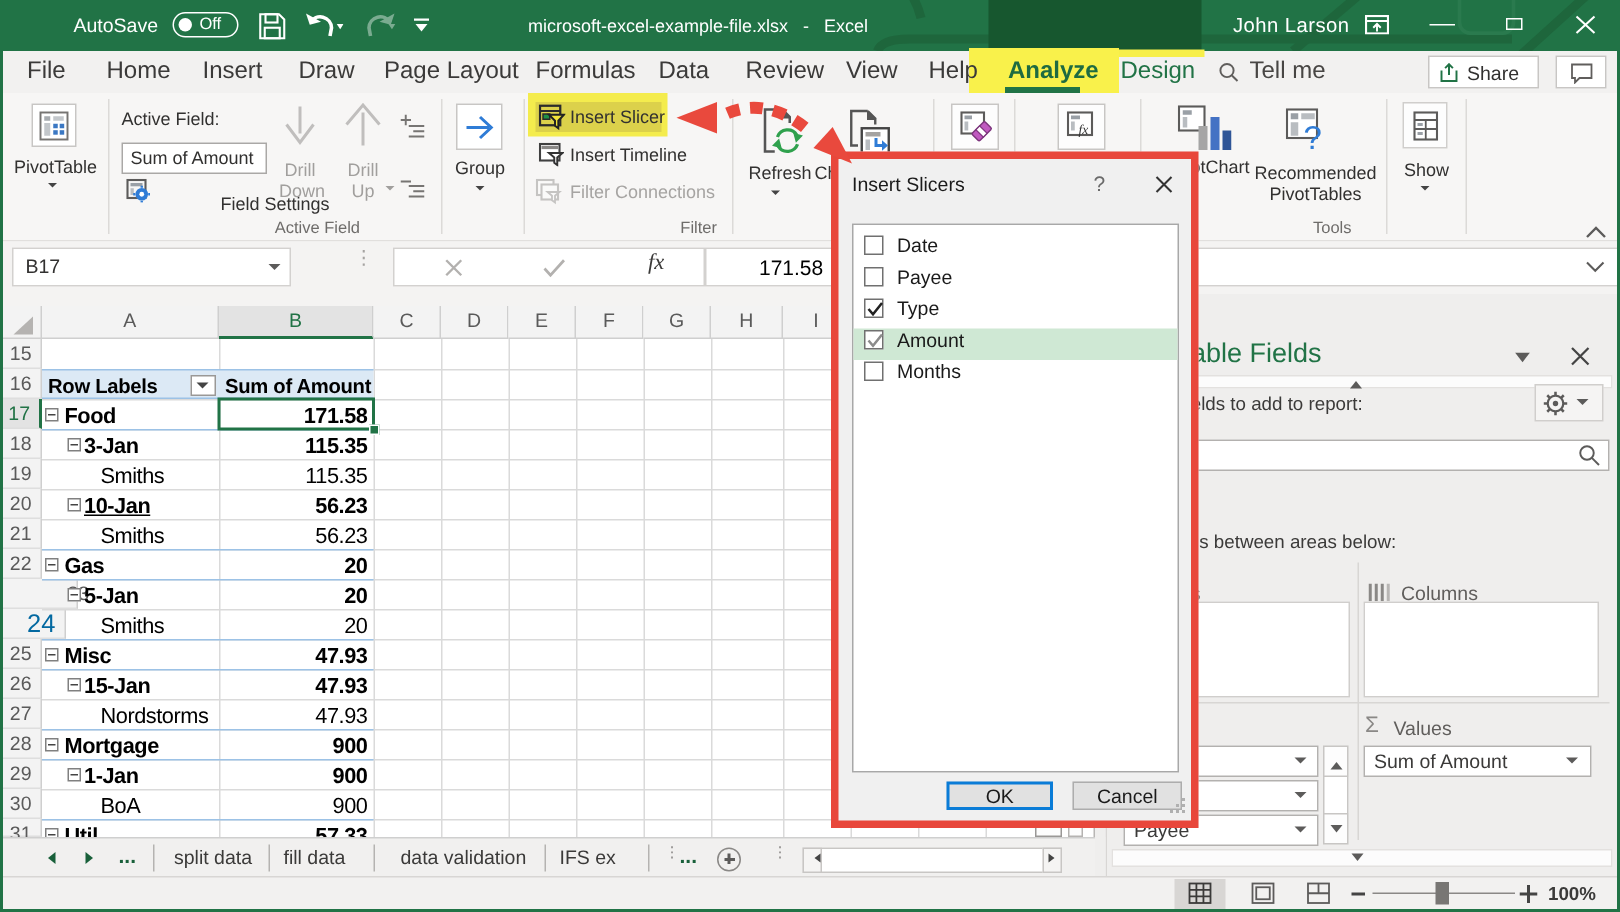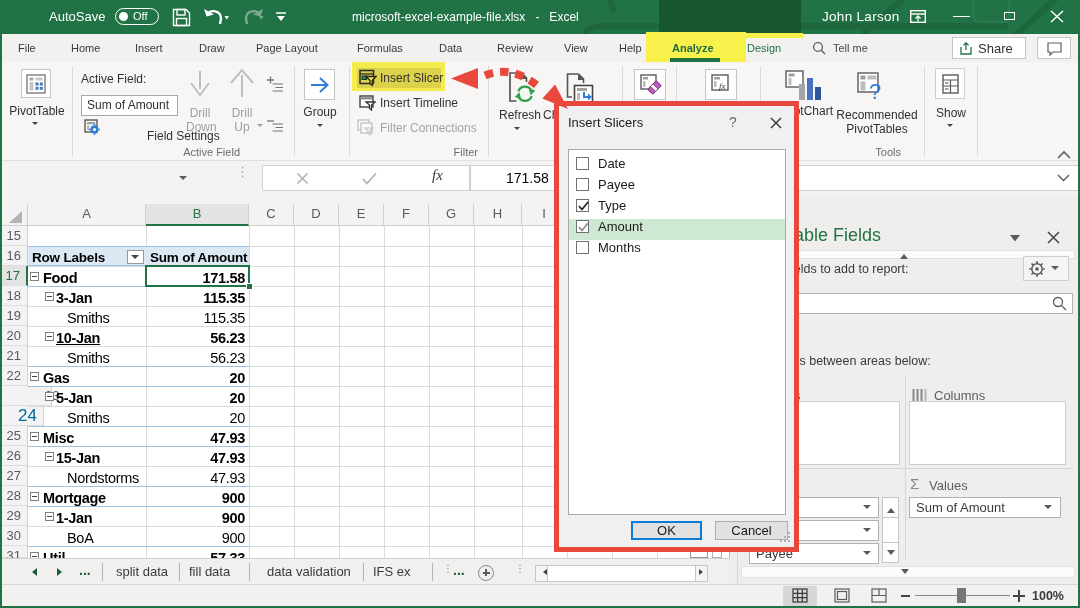--- a/index.html
+++ b/index.html
@@ -3,21 +3,21 @@
 <meta charset="utf-8">
 <style>
   html,body{margin:0;padding:0;}
   #app{position:relative;width:1080px;height:608px;overflow:hidden;
        font-family:"Liberation Sans",sans-serif;background:#fff;}
   .abs{position:absolute;}
   
   #titlebar{position:absolute;left:0;top:0;width:1080px;height:34px;background:#217346;color:#fff;}
   
   #tabrow{position:absolute;left:0;top:34px;width:1080px;height:28px;background:#f2f1f0;}
-  .rtab{position:absolute;top:0;height:28px;line-height:28px;font-size:11px;color:#3b3a39;}
+  .rtab{position:absolute;top:0;height:28px;line-height:28px;font-size:16px;color:#3b3a39;}
   
   #ribbon{position:absolute;left:0;top:62px;width:1080px;height:98px;background:#f7f6f5;border-bottom:1px solid #e1dfdd;}
   .gdiv{position:absolute;top:4px;width:1px;height:90px;background:#dcdad8;}
   .glabel{position:absolute;top:84px;font-size:11px;color:#6e6c6a;width:120px;text-align:right;}
   .rbtxt{font-size:12px;color:#323130;}
   
   #fbar{position:absolute;left:0;top:161px;width:1080px;height:43px;background:#f4f3f2;}
   .fbox{position:absolute;top:4px;height:26px;background:#fff;border:1px solid #d3d1cf;box-sizing:border-box;}
   
   #grid{position:absolute;left:0;top:204px;width:737px;height:354px;background:#fff;}
@@ -311,20 +311,21 @@
       </svg>
     </div>
     <div class="rbtxt abs" style="left:933px;top:44px;width:36px;text-align:center;">Show</div>
     <div class="abs" style="left:947px;top:62px;width:0;height:0;border:3px solid transparent;border-top-color:#444;"></div>
     <div class="gdiv" style="left:977px;"></div>
     <svg class="abs" style="left:1057px;top:88px;" width="14" height="9" viewBox="0 0 14 9">
       <path d="M1 8 L7 2 L13 8" fill="none" stroke="#5c5b5a" stroke-width="1.6"></path>
     </svg>
   </div>
   <div id="fbar">
+    <div class="fbox" style="left:8px;width:186px;font-size:13px;color:#323130;line-height:24px;padding-left:8px;">B17</div>
     <div class="abs" style="left:179px;top:15px;width:0;height:0;border:4px solid transparent;border-top-color:#5c5b5a;"></div>
     <div class="abs" style="left:236px;top:8px;width:3px;height:18px;color:#a5a3a1;font-size:13px;line-height:6px;">⋮</div>
     <div class="fbox" style="left:262px;width:208px;"></div>
     <svg class="abs" style="left:296px;top:11px;" width="13" height="13" viewBox="0 0 13 13">
       <path d="M1.5 1.5 L11.5 11.5 M11.5 1.5 L1.5 11.5" stroke="#b3b1af" stroke-width="1.6"></path>
     </svg>
     <svg class="abs" style="left:362px;top:11px;" width="15" height="13" viewBox="0 0 15 13">
       <path d="M1 7 L5 11.5 L14 1.5" fill="none" stroke="#b3b1af" stroke-width="1.8"></path>
     </svg>
     <div class="abs" style="left:432px;top:6px;font-size:15px;font-style:italic;color:#3b3a39;font-family:'Liberation Serif',serif;"><i>f</i>x</div>

